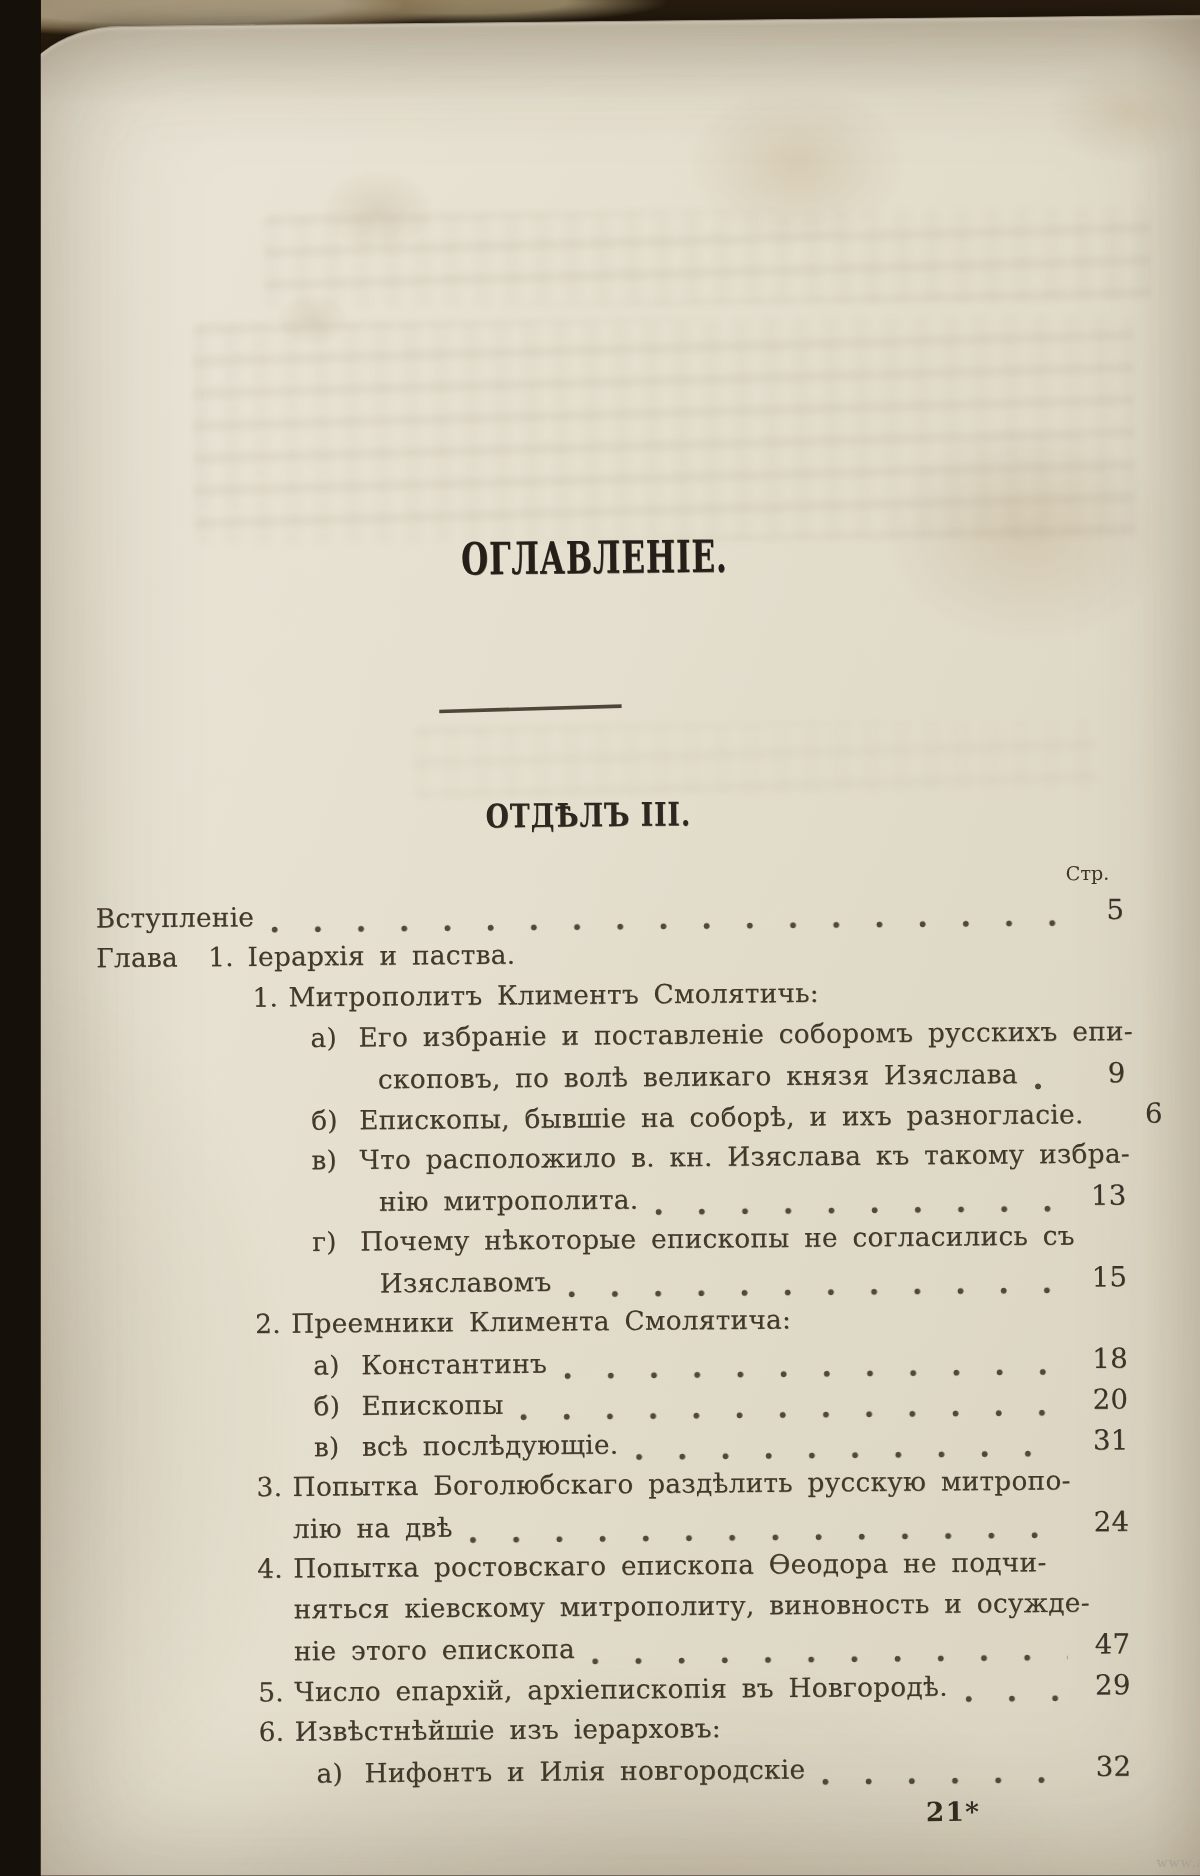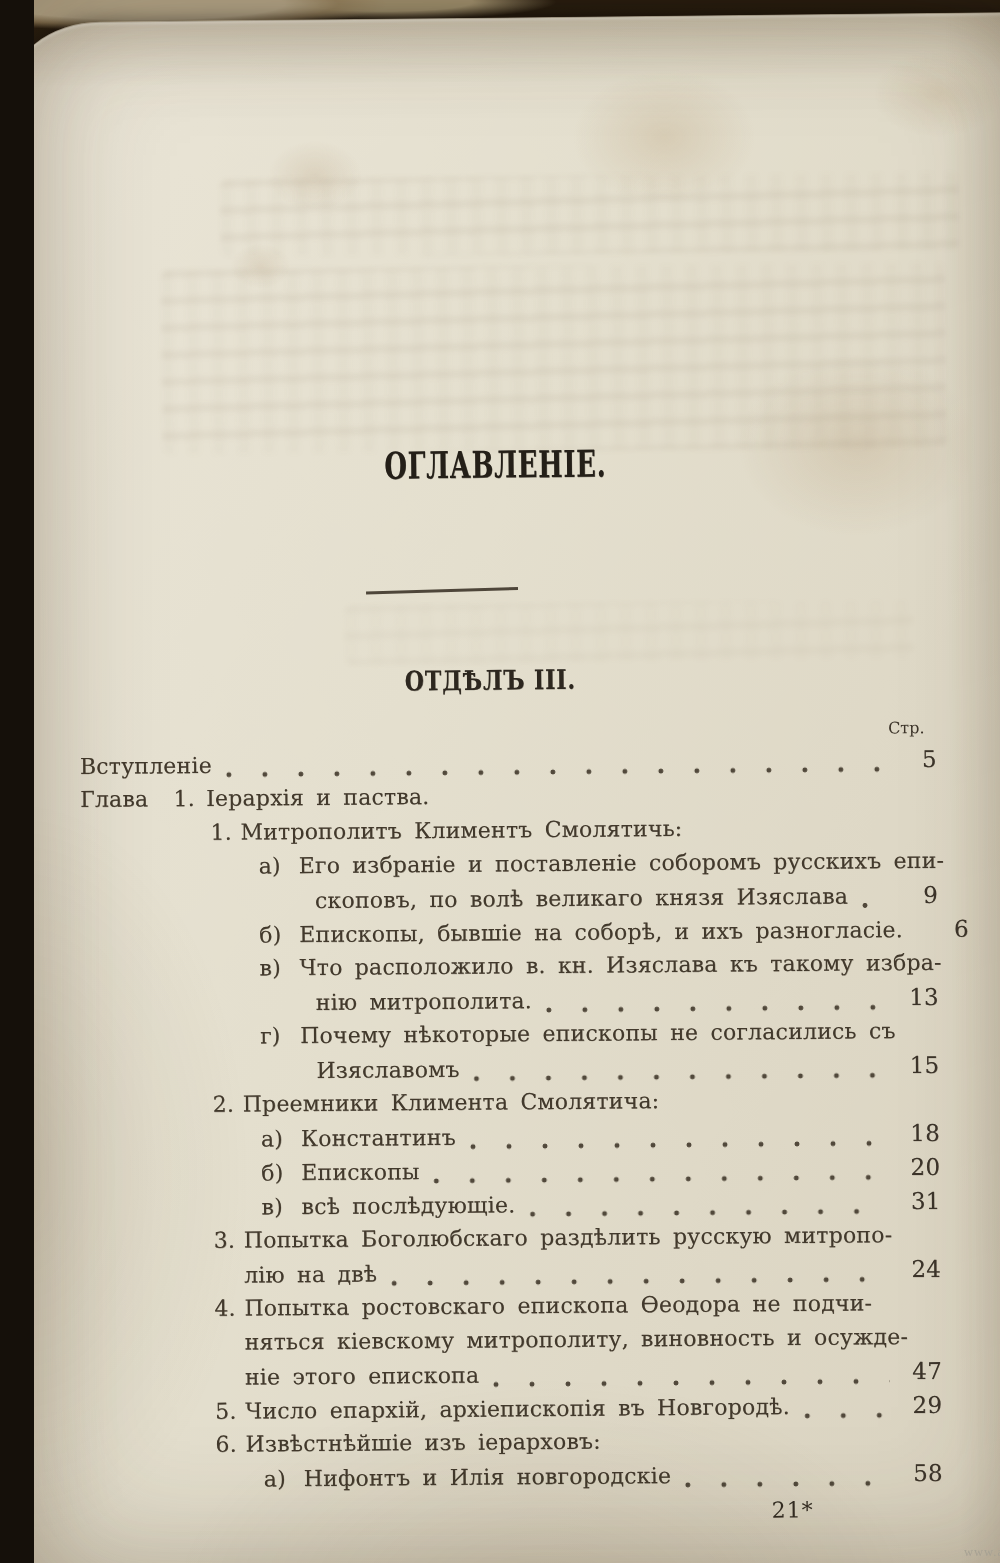--- a/index.html
+++ b/index.html
@@ -67,21 +67,21 @@
     background-image:radial-gradient(circle at 3px 3px, rgba(66,57,44,.9) 2.1px, rgba(66,57,44,0) 2.8px);
     background-size:36px 6px;background-repeat:repeat-x;}
   .line .leader.nodots{visibility:hidden;}
   .line .pg{flex:none;width:48px;text-align:right;font-size:23px;color:#3c342a;}
   .line.chapter .lead{width:126px;word-spacing:18px;}
   .line.l1{margin-left:130px;} .line.l1 .lead{width:30px;}
   .line.l2{margin-left:178px;} .line.l2 .lead{width:40px;}
   .line.c1{margin-left:160px;}
   .line.c2{margin-left:234px;}
 
-  .sig{position:absolute;top:1482px;left:748px;font-size:22px;font-weight:normal;
+  .sig{position:absolute;top:1482px;left:748px;font-size:22px;font-weight:bold;
     color:#332c22;letter-spacing:1px;}
   .wm{position:absolute;right:5px;bottom:3px;z-index:5;
     font-family:Liberation Serif, serif;font-size:12.5px;color:#a5a093;
     letter-spacing:1px;opacity:.9;}
   .vignette{position:absolute;inset:0;z-index:4;pointer-events:none;
     box-shadow:inset 0 0 130px rgba(60,42,22,.28);}
 </style>
 </head>
 <body>
 
@@ -223,21 +223,21 @@
         <div class="line l1">
     <span class="lead">6.</span>
     <span class="text">Извѣстнѣйшіе изъ іерарховъ:</span>
     <span class="leader nodots"></span>
     <span class="pg"></span>
   </div>
         <div class="line l2">
     <span class="lead">а)</span>
     <span class="text">Нифонтъ и Илія новгородскіе</span>
     <span class="leader"></span>
-    <span class="pg">58</span>
+    <span class="pg">32</span>
   </div>
       </div>
 
     <div class="sig">21*</div>
   </div>
 
   <div class="wm">www.ay.by</div>
   <div class="vignette"></div>
 </div>
 

